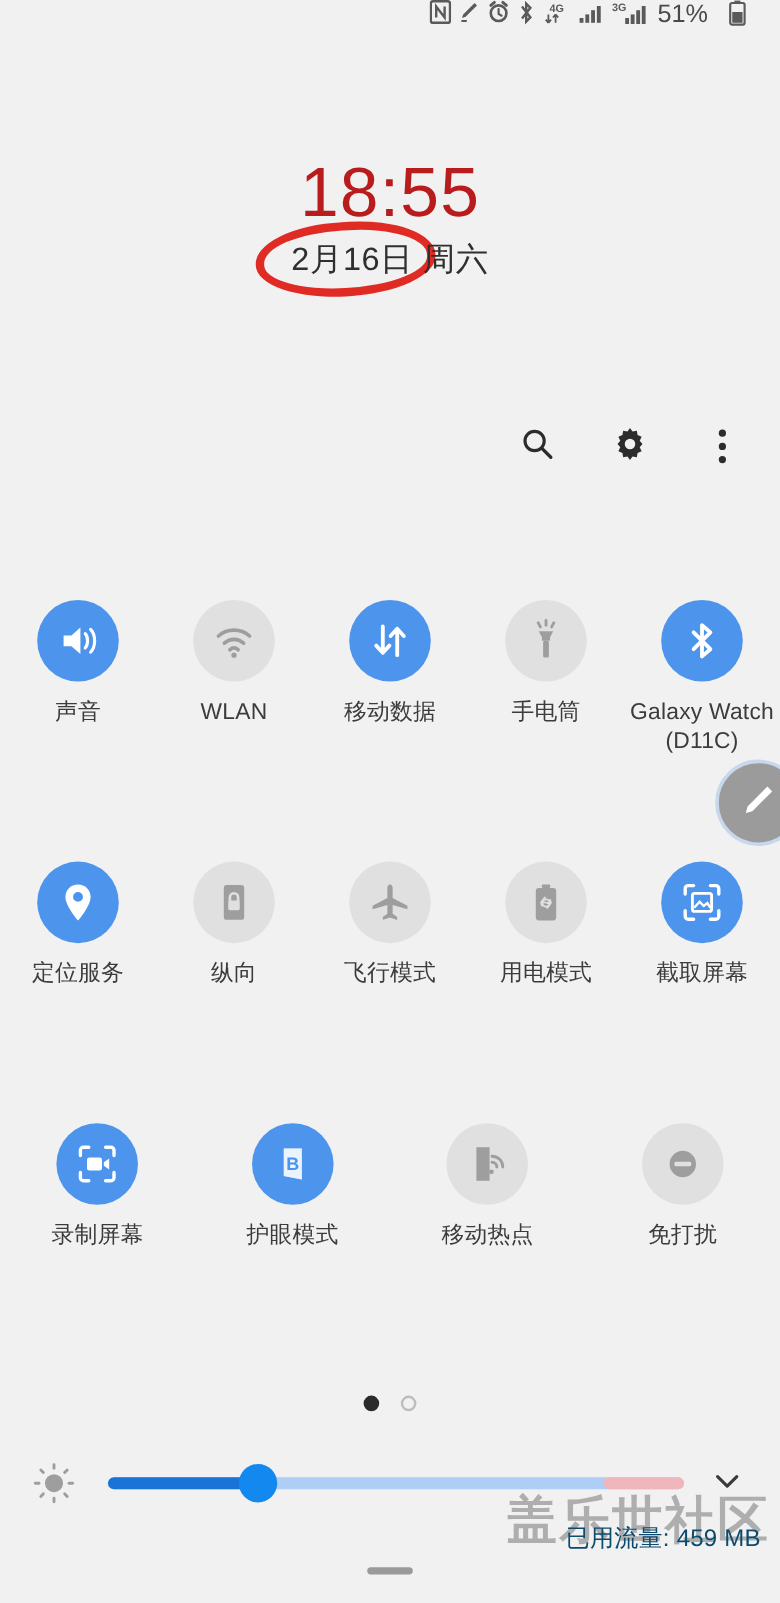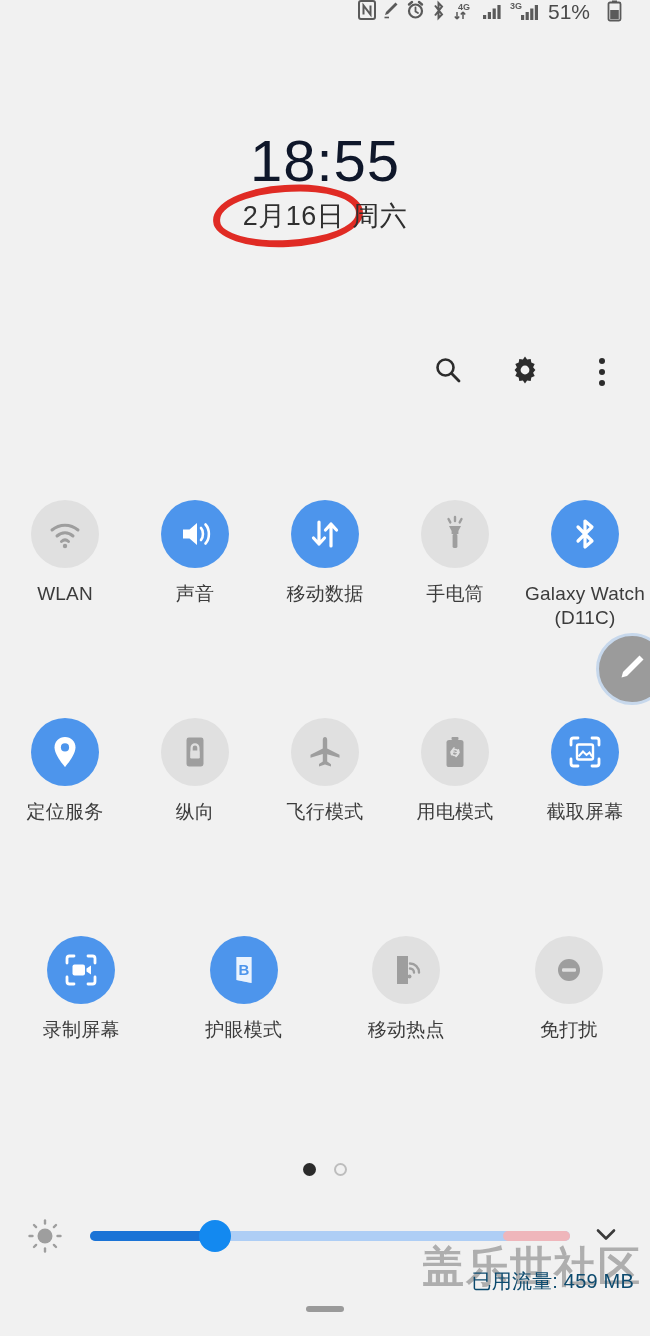--- a/index.html
+++ b/index.html
@@ -56,21 +56,21 @@
   
   .clock-area {
     position: absolute;
     top: 130px;
     left: 0; right: 0;
     text-align: center;
   }
   .clock-time {
     font-size: 58px;
     font-weight: 300;
-    color: #0f172a;
+    color: #b91c1c;
     line-height: 62px;
     letter-spacing: 1px;
   }
   .clock-date-wrap {
     position: relative;
     display: inline-block;
     margin-top: 6px;
   }
   .clock-date {
     font-size: 27px;
@@ -386,40 +386,40 @@
           <i></i>
           <i></i>
         </span>
     </div>
   </div>
 
   <div class="qs-grid">
 
     <div class="qs-row">
       <div class="qs-tile">
+        <div class="qs-circle on" style="background: rgb(77, 149, 236);">
+          <svg width="40" height="40" viewBox="0 0 40 40">
+            <path d="M8 15.5h6.5L22 9v22l-7.5-6.5H8z" fill="#ffffff"></path>
+            <path d="M26 14c2.6 2.6 2.6 9.4 0 12" fill="none" stroke="#ffffff" stroke-width="2.6" stroke-linecap="round"></path>
+            <path d="M30.5 10.5c4.5 4.8 4.5 14.2 0 19" fill="none" stroke="#ffffff" stroke-width="2.6" stroke-linecap="round"></path>
+          </svg>
+        </div>
+        <div class="qs-label">声音</div>
+      </div>
+
+      <div class="qs-tile">
         <div class="qs-circle" style="background: rgb(224, 224, 224);">
           <svg width="40" height="40" viewBox="0 0 40 40">
             <path d="M7 16c7.5-6.5 18.5-6.5 26 0" fill="none" stroke="#9e9e9e" stroke-width="3" stroke-linecap="round"></path>
             <path d="M12 22c4.8-4.2 11.2-4.2 16 0" fill="none" stroke="#9e9e9e" stroke-width="3" stroke-linecap="round"></path>
             <path d="M16.5 27.5c2.2-2 4.8-2 7 0" fill="none" stroke="#9e9e9e" stroke-width="3" stroke-linecap="round"></path>
             <circle cx="20" cy="32" r="2.2" fill="#9e9e9e"></circle>
           </svg>
         </div>
         <div class="qs-label">WLAN</div>
-      </div>
-
-      <div class="qs-tile">
-        <div class="qs-circle on" style="background: rgb(77, 149, 236);">
-          <svg width="40" height="40" viewBox="0 0 40 40">
-            <path d="M8 15.5h6.5L22 9v22l-7.5-6.5H8z" fill="#ffffff"></path>
-            <path d="M26 14c2.6 2.6 2.6 9.4 0 12" fill="none" stroke="#ffffff" stroke-width="2.6" stroke-linecap="round"></path>
-            <path d="M30.5 10.5c4.5 4.8 4.5 14.2 0 19" fill="none" stroke="#ffffff" stroke-width="2.6" stroke-linecap="round"></path>
-          </svg>
-        </div>
-        <div class="qs-label">声音</div>
       </div>
 
       <div class="qs-tile">
         <div class="qs-circle on" style="background: rgb(77, 149, 236);">
           <svg width="40" height="40" viewBox="0 0 40 40">
             <path d="M14 8 v22 M14 30 l-5.5-6 M14 30 l5.5-6" fill="none" stroke="#ffffff" stroke-width="3.2" stroke-linecap="round" stroke-linejoin="round"></path>
             <path d="M26 32 V10 M26 10 l-5.5 6 M26 10 l5.5 6" fill="none" stroke="#ffffff" stroke-width="3.2" stroke-linecap="round" stroke-linejoin="round"></path>
           </svg>
         </div>
         <div class="qs-label">移动数据</div>

